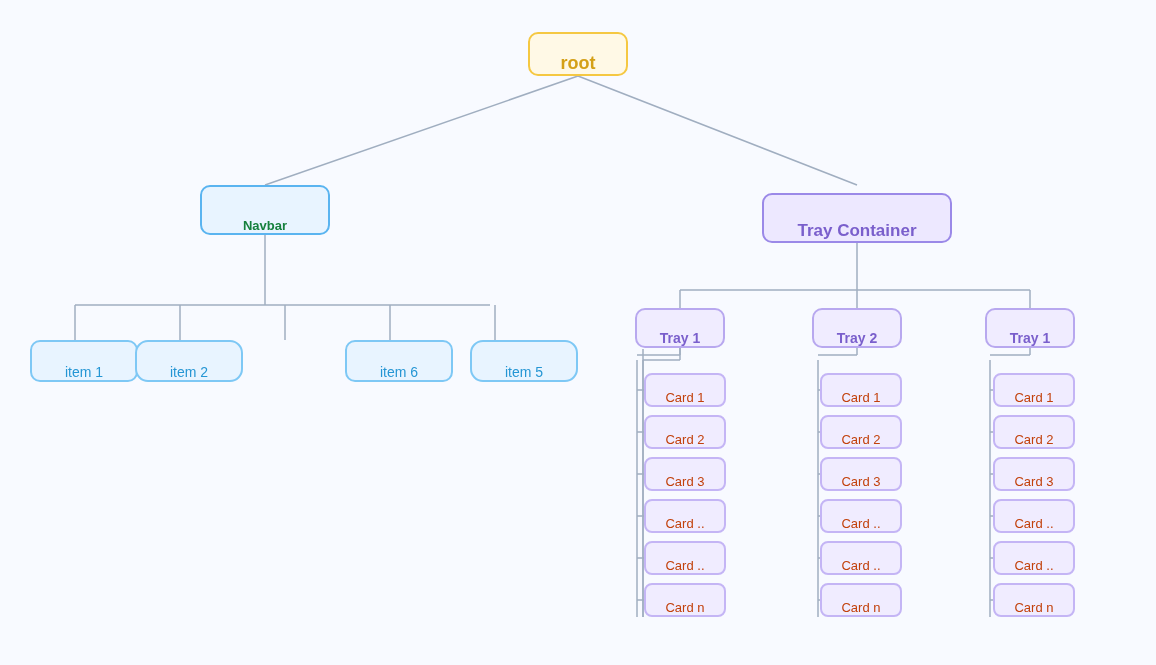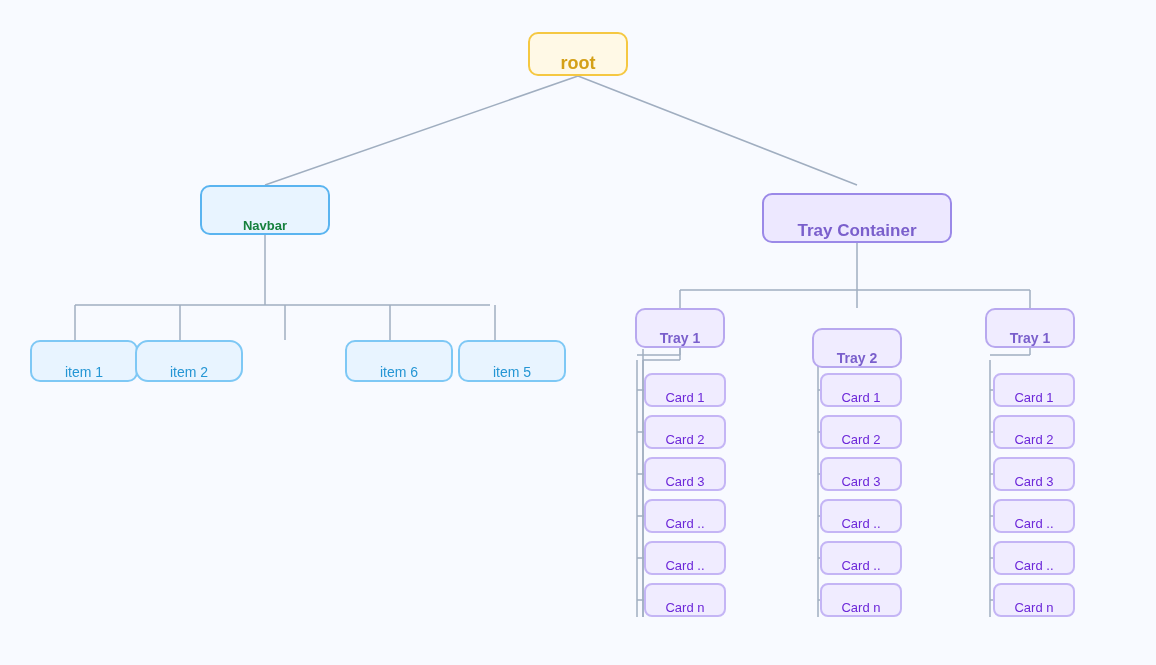--- a/index.html
+++ b/index.html
@@ -86,38 +86,38 @@
       color: #7a5fcc;
       width: 90px;
       height: 40px;
       font-size: 14px;
       font-weight: 600;
     }
     
     .node-card {
       background: #f0ecff;
       border: 2px solid #c4b5f5;
-      color: #6d28d9;
+      color: #c2410c;
       width: 82px;
       height: 34px;
       font-size: 13px;
       font-weight: 500;
       border-radius: 8px;
     }
 
     
     .nav-item-1 { left: 30px; top: 340px; }
     .nav-item-2 { left: 135px; top: 340px; border-radius: 13px; }
     .nav-item-3 { left: 240px; top: 340px; }
     .nav-item-4 { left: 345px; top: 340px; }
-    .nav-item-5 { left: 458px; top: 340px; }
+    .nav-item-5 { left: 470px; top: 340px; border-radius: 13px; }
 
     
     .tray-1 { left: 635px; top: 308px; }
-    .tray-2 { left: 812px; top: 308px; margin-top: 20px; }
+    .tray-2 { left: 812px; top: 308px; }
     .tray-3 { left: 985px; top: 308px; }
 
     
     .t1-card-1 { left: 644px; top: 373px; }
     .t1-card-2 { left: 644px; top: 415px; }
     .t1-card-3 { left: 644px; top: 457px; }
     .t1-card-4 { left: 644px; top: 499px; }
     .t1-card-5 { left: 644px; top: 541px; }
     .t1-card-n { left: 644px; top: 583px; }
 

